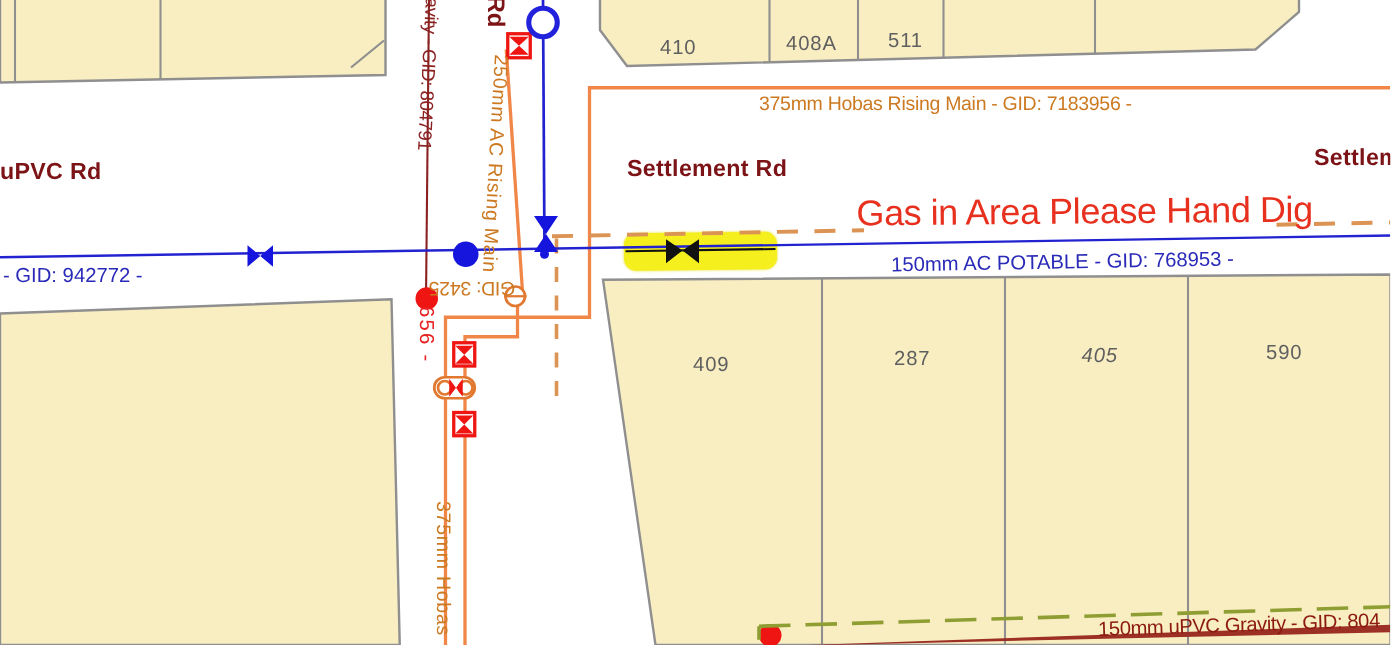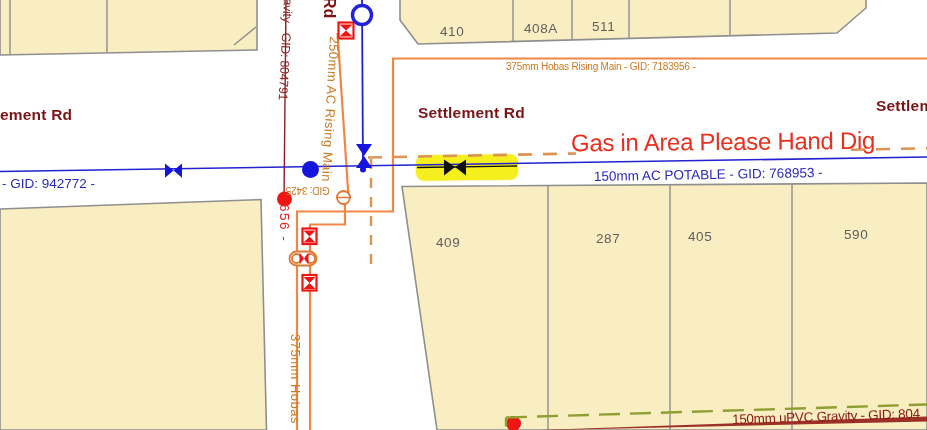--- a/index.html
+++ b/index.html
@@ -12,21 +12,21 @@
   .street{
     color:#7c1417;font-weight:bold;font-size:15.5px;white-space:nowrap;
     letter-spacing:.2px;
   }
   .street-v{
     color:#7c1417;font-weight:bold;font-size:16px;white-space:nowrap;
     writing-mode:vertical-rl;
   }
   .parcel-label{color:#5f5f5f;font-size:13.5px;letter-spacing:.6px;white-space:nowrap;}
   .blue-label{color:#2a2ab8;font-size:13.5px;white-space:nowrap;}
-  .orange-label{color:#cc7a22;font-size:10px;white-space:nowrap;letter-spacing:-.2px;}
+  .orange-label{color:#cc7a22;font-size:13px;white-space:nowrap;letter-spacing:-.2px;}
   .orange-label-v{
     color:#cc7a22;font-size:13px;white-space:nowrap;writing-mode:vertical-rl;
     letter-spacing:.5px;
   }
   .maroon-label-v{
     color:#8b2222;font-size:12.5px;white-space:nowrap;writing-mode:vertical-rl;
     letter-spacing:-.3px;
   }
   .red-label-v{
     color:#e82020;font-size:13.5px;white-space:nowrap;writing-mode:vertical-rl;
@@ -129,21 +129,21 @@
     <circle cx="513.5" cy="423.5" r="7.5" fill="#ee1512"></circle>
 
     <g stroke="#8f9e33" stroke-width="2.4" fill="none">
       <line x1="506" y1="417.5" x2="927" y2="404.5" stroke-dasharray="21 10"></line>
       <line x1="506" y1="417.5" x2="506" y2="430" stroke-dasharray="9 6"></line>
     </g>
 
     <polygon points="540,430 927,416.5 927,421.5 553,430" fill="#9c2f26"></polygon>
   </svg>
 
-  <div class="abs street" style="left:0px;top:106px;">ement Rd</div>
+  <div class="abs street" style="left:0px;top:106px;">uPVC Rd</div>
   <div class="abs street" style="left:418px;top:104px;">Settlement Rd</div>
   <div class="abs street" style="left:876px;top:97px;">Settlement Rd</div>
   <div class="abs street-v" style="left:320px;top:-3px;">Rd</div>
 
   <div class="abs gas-warning" style="left:571px;top:128px;transform:rotate(-.5deg);">Gas in Area Please Hand Dig</div>
 
   <div class="abs orange-label" style="left:506px;top:61px;">375mm Hobas Rising Main - GID: 7183956 -</div>
   <div class="abs orange-label-v" style="left:327px;top:36px;transform:rotate(3.2deg);transform-origin:top left;">250mm AC Rising Main</div>
   <div class="abs orange-label-v" style="left:288px;top:334px;">375mm Hobas</div>
   <div class="abs orange-label upside-down" style="left:286px;top:185px;">GID: 3425</div>
@@ -152,18 +152,18 @@
   <div class="abs blue-label" style="left:2px;top:176px;">- GID: 942772 -</div>
 
   <div class="abs maroon-label-v" style="left:281px;top:-2px;transform:rotate(3deg);transform-origin:top left;">avity - GID: 804791</div>
   <div class="abs red-label-v" style="left:277px;top:204px;">656 -</div>
 
   <div class="abs upvc-label" style="left:732px;top:409px;transform:rotate(-1.8deg);">150mm uPVC Gravity - GID: 804</div>
 
   <div class="abs parcel-label" style="left:440px;top:24px;">410</div>
   <div class="abs parcel-label" style="left:524px;top:21px;">408A</div>
   <div class="abs parcel-label" style="left:592px;top:19px;">511</div>
-  <div class="abs parcel-label" style="left:436px;top:235px;">409</div>
+  <div class="abs parcel-label" style="left:462px;top:235px;">409</div>
   <div class="abs parcel-label" style="left:596px;top:231px;">287</div>
-  <div class="abs parcel-label" style="left:688px;top:229px;">405</div>
+  <div class="abs parcel-label" style="left:721px;top:229px;font-style:italic;">405</div>
   <div class="abs parcel-label" style="left:844px;top:227px;">590</div>
 
 </div>
 
 </body></html>

